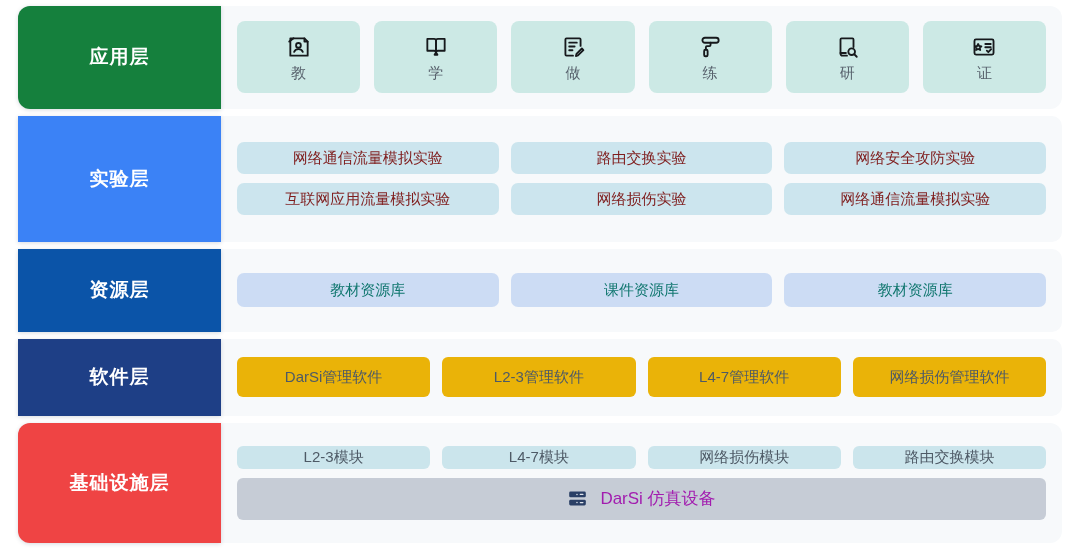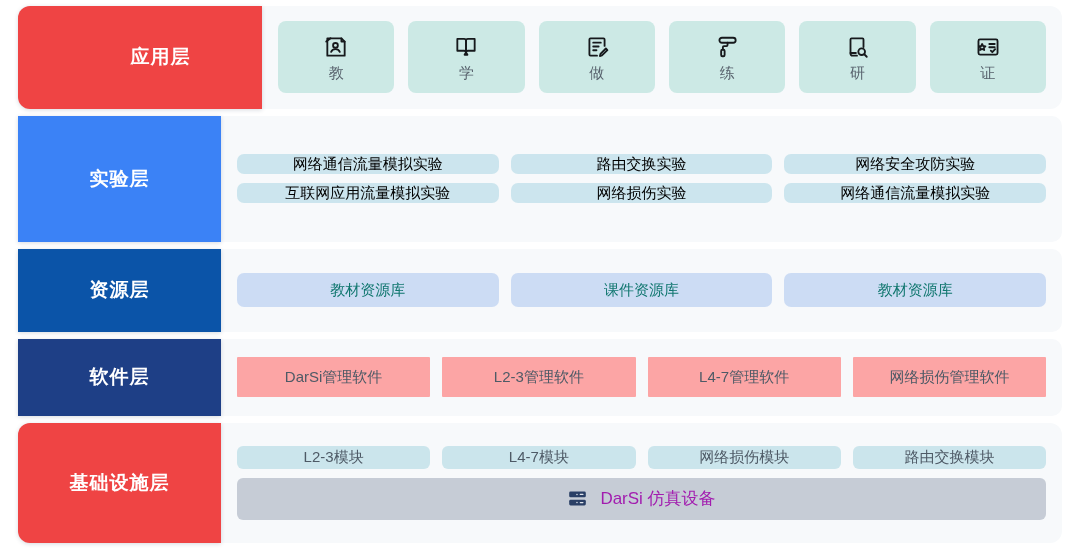--- a/index.html
+++ b/index.html
@@ -113,38 +113,38 @@
     display: block;
   }
   .tile .tile-label {
     font-size: 15px;
     color: #58626d;
     line-height: 1;
   }
 
   
   .exp-card {
-    height: 20px;
+    height: 32px;
     background: #cce5ee;
-    color: #000000;
+    color: #7f1d1d;
   }
 
   
   .res-card {
     height: 34px;
     background: #ccdcf4;
     color: #0f766e;
   }
 
   
   .soft-card {
     height: 40px;
-    background: #fca5a5;
+    background: #eab308;
     color: #4e5a66;
-    border-radius: 1px;
+    border-radius: 6px;
   }
 
   
   .infra-card {
     height: 23px;
     background: #cbe5ec;
     color: #4e5a66;
     border-radius: 6px;
   }
   .device-bar {
@@ -163,21 +163,21 @@
     height: 21px;
     display: block;
   }
 </style>
 </head>
 <body>
 
 <div class="diagram">
 
   <div class="layer-row row-app">
-    <div class="layer-label" style="background:#ef4444;padding-left:41px;">
+    <div class="layer-label" style="background:#15803d;">
       <span>应用层</span>
     </div>
     <div class="layer-body">
       <div class="card-line app-line">
 
         <div class="tile">
           <span class="tile-icon">
             <svg viewBox="0 0 24 24" width="26" height="26" fill="none" stroke="#16191c" stroke-width="1.7" stroke-linecap="round" stroke-linejoin="round">
               <path d="M4 4h13l3 3v13H4z"></path>
               <path d="M17 4v3h3"></path>

